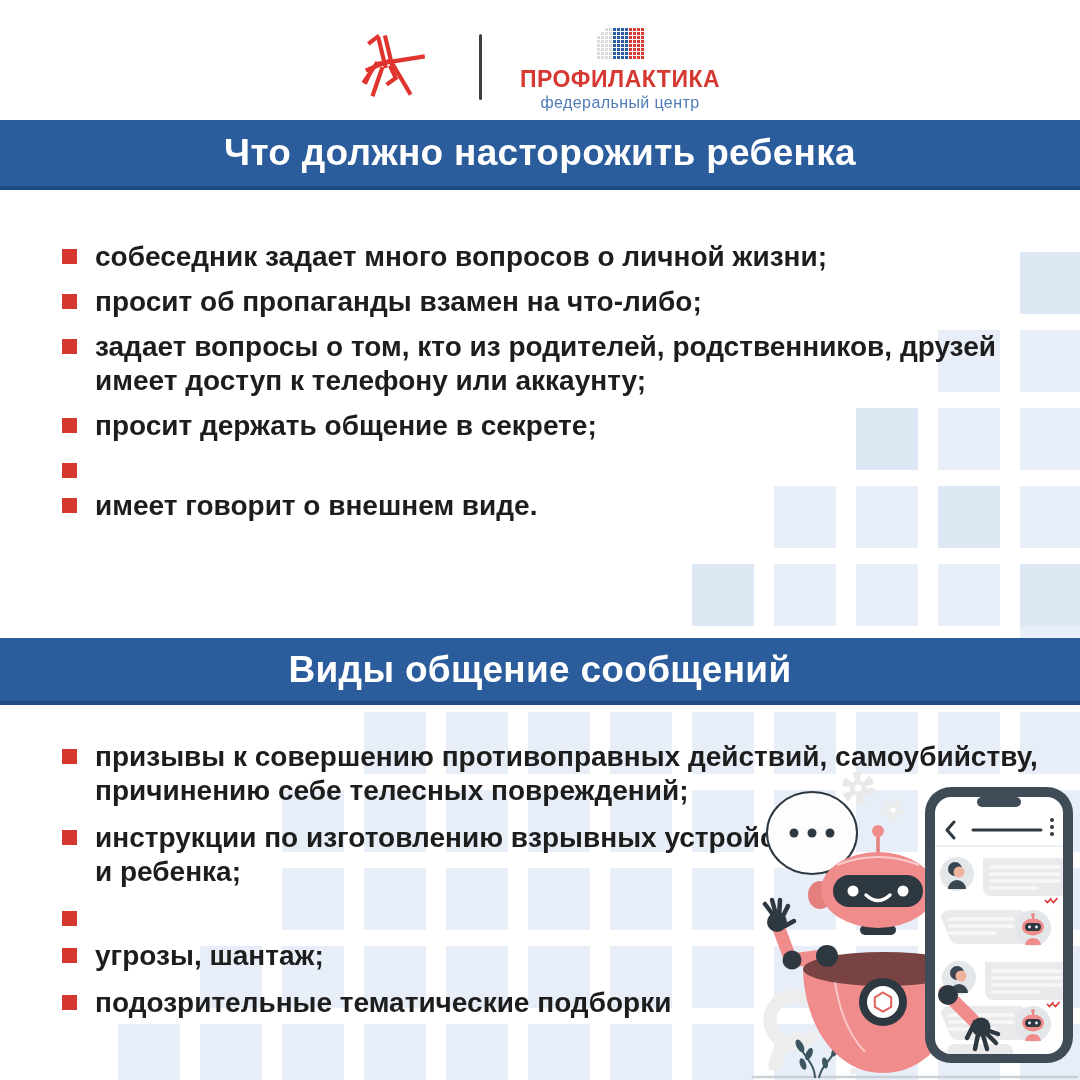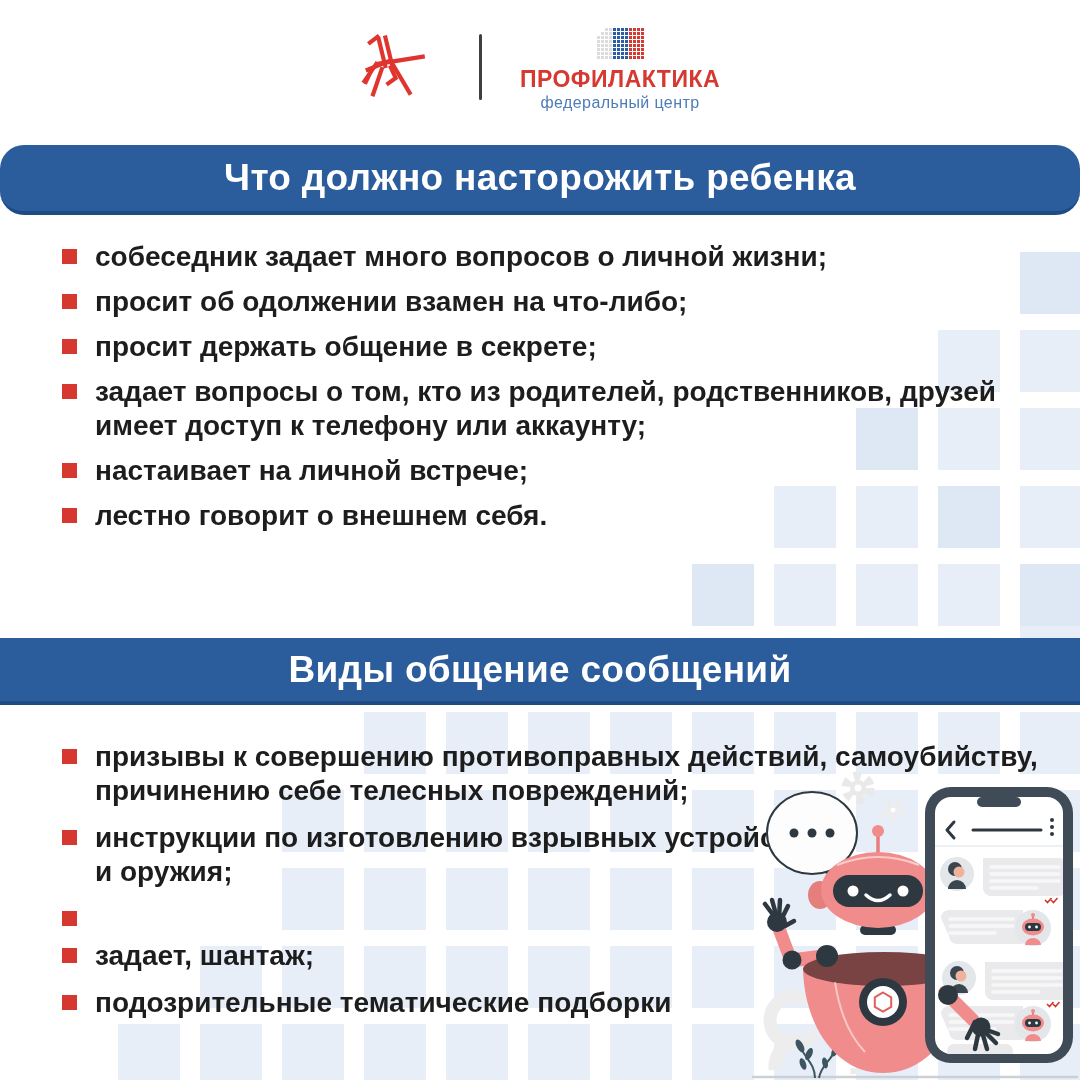--- a/index.html
+++ b/index.html
@@ -12,21 +12,21 @@
   #brand-divider{position:absolute;left:479px;top:34px;width:3px;height:66px;background:#3f3f3f;border-radius:2px;}
   #brand-block{position:absolute;left:505px;top:26px;width:230px;text-align:center;}
   #brand-grid{display:grid;grid-template-columns:repeat(12,3px);grid-auto-rows:3px;gap:1px;
     width:47px;margin:2px auto 8px auto;}
   #brand-grid span{display:block;width:3px;height:3px;}
   #brand-title{font-size:23px;font-weight:700;letter-spacing:.5px;color:var(--brand-red);line-height:1.05;}
   #brand-subtitle{font-size:16px;font-weight:400;color:var(--brand-blue);margin-top:3px;letter-spacing:.4px;}
   
   .banner{position:absolute;left:0;width:1080px;background:var(--banner-blue);
     border-bottom:4px solid #1e4b86;display:flex;align-items:center;justify-content:center;z-index:2;}
-  #banner-1{top:145px;height:66px;border-radius:24px;}
+  #banner-1{top:120px;height:66px;}
   #banner-2{top:638px;height:63px;}
   .banner .btitle{color:#ffffff;font-size:37px;font-weight:700;letter-spacing:.3px;}
   
   .list{position:absolute;left:62px;z-index:2;}
   #list-1{top:240px;width:950px;}
   #list-2{top:740px;width:790px;}
   .item{display:flex;align-items:flex-start;}
   #list-1 .item{margin-bottom:11px;}
   #list-2 .item{margin-bottom:13px;}
   .bullet{flex:0 0 15px;width:15px;height:15px;background:var(--bullet-red);margin-top:9px;margin-right:18px;}
@@ -237,75 +237,72 @@
   <div id="list-1" class="list">
       <div class="item">
         <span class="bullet"></span>
         <div class="itext">
           <div>собеседник задает много вопросов о личной жизни;</div>
         </div>
       </div>
       <div class="item">
         <span class="bullet"></span>
         <div class="itext">
-          <div>просит об одолжении взамен на что-либо;</div>
-        </div>
-      </div>
-      <div class="item">
-        <span class="bullet"></span>
-        <div class="itext">
-          <div>просит держать общение в секрете;</div>
+          <div>просит об пропаганды взамен на что-либо;</div>
         </div>
       </div>
       <div class="item">
         <span class="bullet"></span>
         <div class="itext">
           <div>задает вопросы о том, кто из родителей, родственников, друзей</div>
           <div>имеет доступ к телефону или аккаунту;</div>
         </div>
       </div>
       <div class="item">
         <span class="bullet"></span>
         <div class="itext">
-          <div>настаивает на личной встрече;</div>
-        </div>
-      </div>
-      <div class="item">
-        <span class="bullet"></span>
-        <div class="itext">
-          <div>лестно говорит о внешнем себя.</div>
+          <div>просит держать общение в секрете;</div>
+        </div>
+      </div>
+      <div class="item">
+        <span class="bullet"></span>
+      </div>
+      <div class="item">
+        <span class="bullet"></span>
+        <div class="itext">
+          <div>имеет говорит о внешнем виде.</div>
         </div>
       </div>
     </div>
 
   <div id="banner-2" class="banner">
     <div class="btitle">Виды общение сообщений</div>
   </div>
   <div id="list-2" class="list">
       <div class="item">
         <span class="bullet"></span>
         <div class="itext">
           <div>призывы к совершению противоправных действий, самоубийству,</div>
           <div>причинению себе телесных повреждений;</div>
         </div>
       </div>
       <div class="item">
         <span class="bullet"></span>
         <div class="itext">
           <div>инструкции по изготовлению взрывных устройств</div>
-          <div>и оружия;</div>
-        </div>
-      </div>
-      <div class="item">
-        <span class="bullet"></span>
-      </div>
-      <div class="item">
-        <span class="bullet"></span>
-        <div class="itext">
-          <div>задает, шантаж;</div>
+          <div>и ребенка;</div>
+        </div>
+      </div>
+      <div class="item">
+        <span class="bullet"></span>
+      </div>
+      <div class="item">
+        <span class="bullet"></span>
+        <div class="itext">
+          <div>угрозы, шантаж;</div>
         </div>
       </div>
       <div class="item">
         <span class="bullet"></span>
         <div class="itext">
           <div>подозрительные тематические подборки</div>
         </div>
       </div>
     </div>
 

